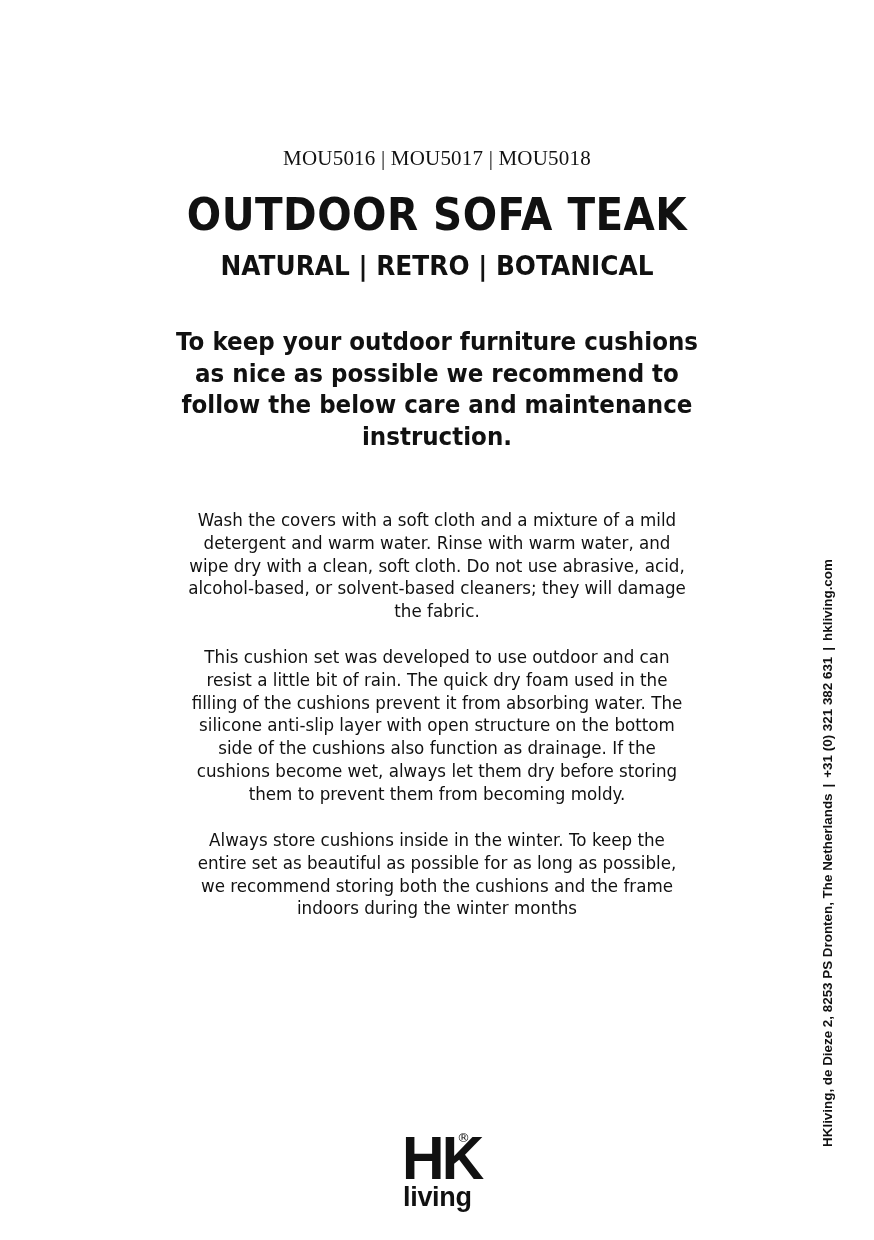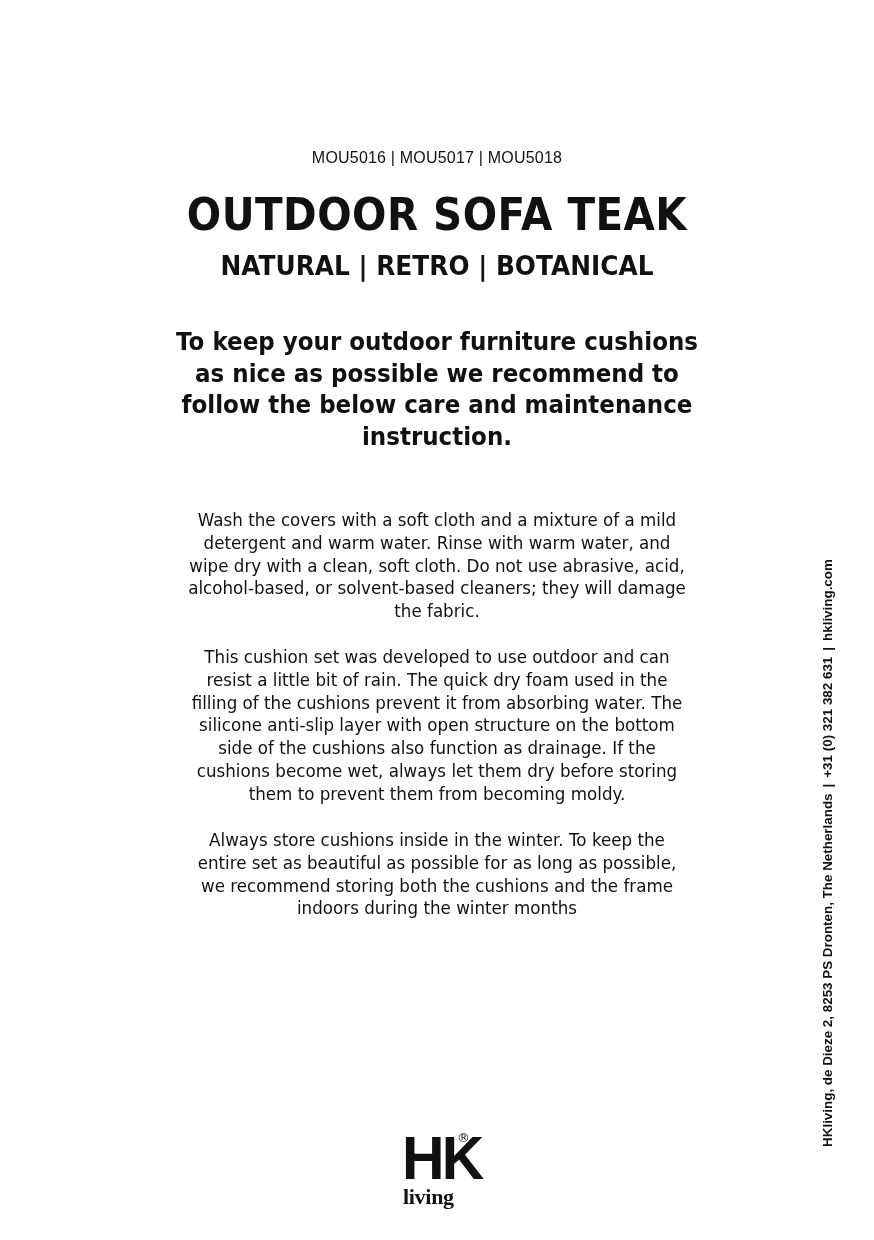--- a/index.html
+++ b/index.html
@@ -16,23 +16,23 @@
       font-family: "DejaVu Sans", sans-serif;
     }
     .center-col {
       position: absolute;
       left: 0;
       width: 874px;
       text-align: center;
     }
     #product-codes {
       top: 143px;
-      font-size: 16px;
+      font-size: 21px;
       letter-spacing: 0.2px;
-      font-family: Liberation Sans, sans-serif;
+      font-family: Liberation Serif, serif;
       font-weight: normal;
       line-height: 30px;
     }
     #product-title {
       top: 189px;
       font-size: 44px;
       font-weight: bold;
       font-family: "DejaVu Sans", sans-serif;
       line-height: 52px;
       letter-spacing: 0.5px;
@@ -94,23 +94,23 @@
       left: 57px;
       top: 1px;
       font-family: "DejaVu Sans", sans-serif;
       font-size: 13px;
       line-height: 14px;
     }
     #logo-living {
       position: absolute;
       left: 3px;
       top: 54px;
-      font-family: Liberation Serif, serif;
+      font-family: Liberation Sans, sans-serif;
       font-weight: bold;
-      font-size: 22px;
+      font-size: 27px;
       line-height: 26px;
       letter-spacing: -0.3px;
     }
 
     
     #side-contact {
       position: absolute;
       left: 828px;
       top: 853px;
       width: 620px;

